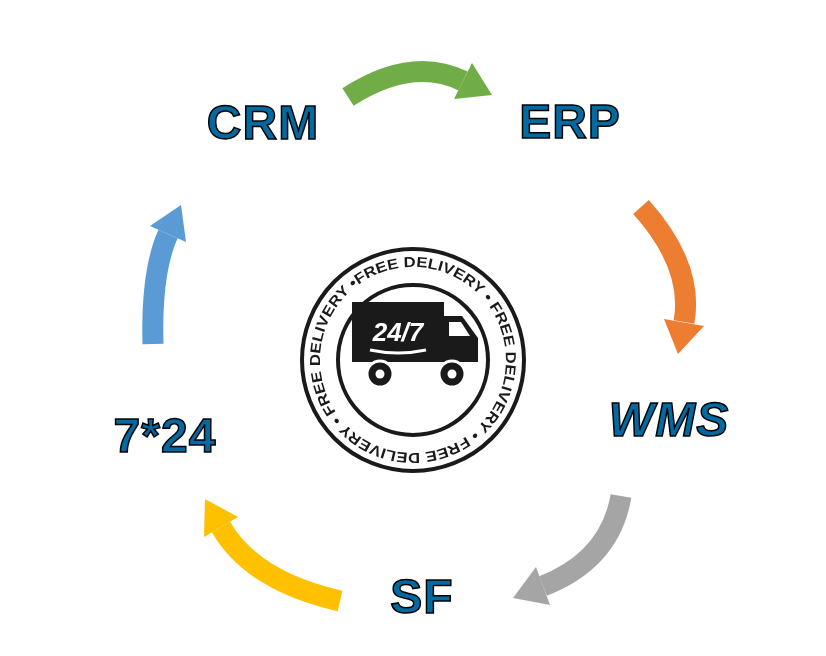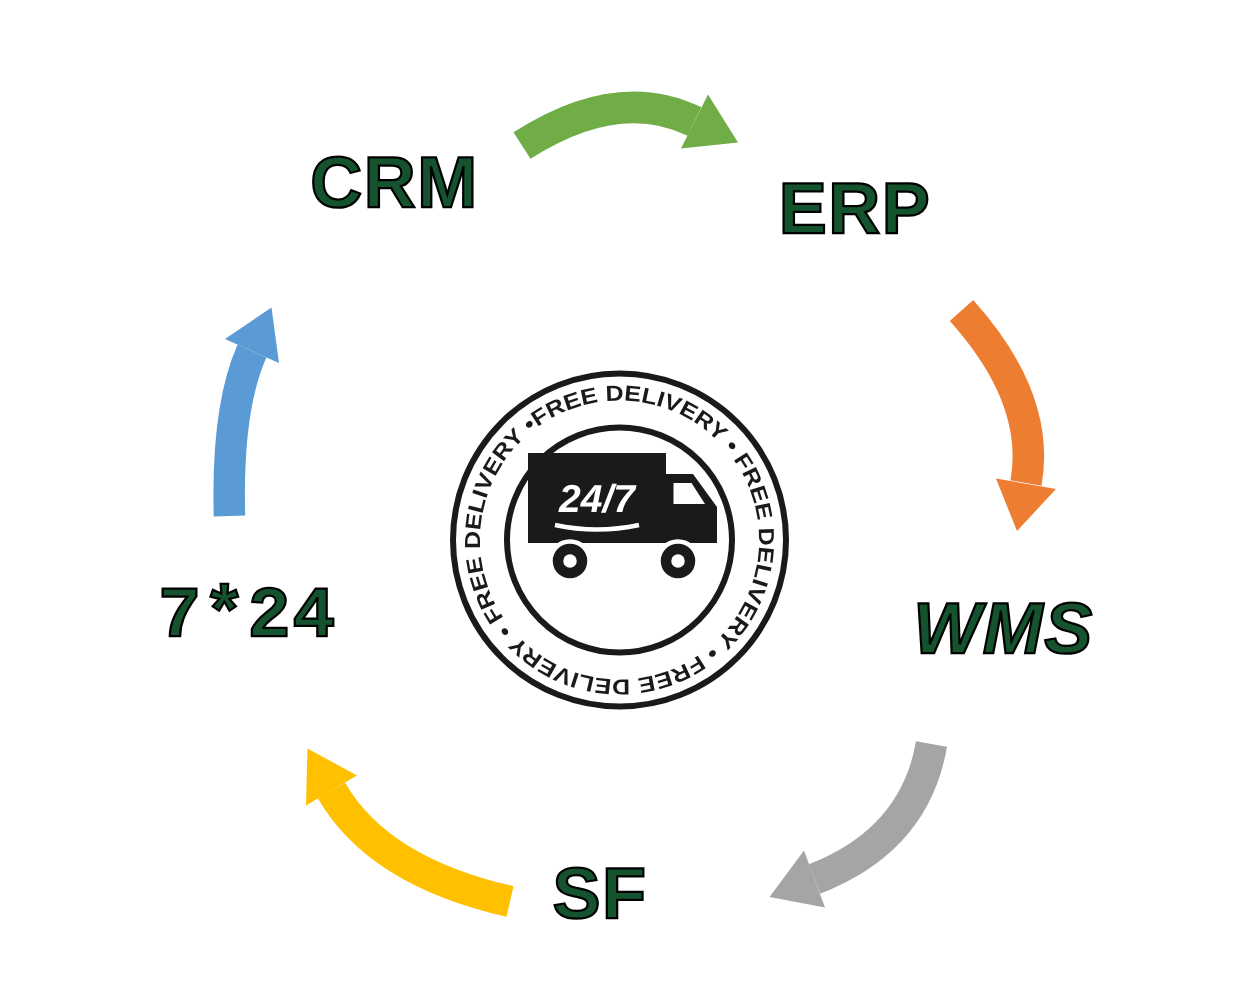--- a/index.html
+++ b/index.html
@@ -18,30 +18,30 @@
     position: absolute;
     left: 0; top: 0;
   }
   .node-label {
     position: absolute;
     transform: translate(-50%, -50%);
     font-family: "Liberation Sans", sans-serif;
     font-weight: 900;
     font-size: 48px;
     letter-spacing: 1px;
-    color: #14532d;
+    color: #0369a1;
     -webkit-text-stroke: 1.5px #000000;
     white-space: nowrap;
     line-height: 1;
   }
   #label-crm  { left: 263px; top: 123px; }
-  #label-erp  { left: 570px; top: 140px; }
+  #label-erp  { left: 570px; top: 122px; }
   #label-wms  { left: 669px; top: 420px; font-style: italic; }
-  #label-724  { left: 165px; top: 412px; font-family: Liberation Mono, monospace; }
-  #label-sf   { left: 400px; top: 597px; text-align: center; }
+  #label-724  { left: 165px; top: 436px; }
+  #label-sf   { left: 422px; top: 597px; text-align: center; }
 </style>
 </head>
 <body>
 
 <div class="canvas">
 
   <svg class="layer" width="826" height="656" viewBox="0 0 826 656" xmlns="http://www.w3.org/2000/svg">
 
     <g color="#70AD47">
       <path d="M 348 97 Q 412 56 463 81" fill="none" stroke="currentColor" stroke-width="21"></path>

